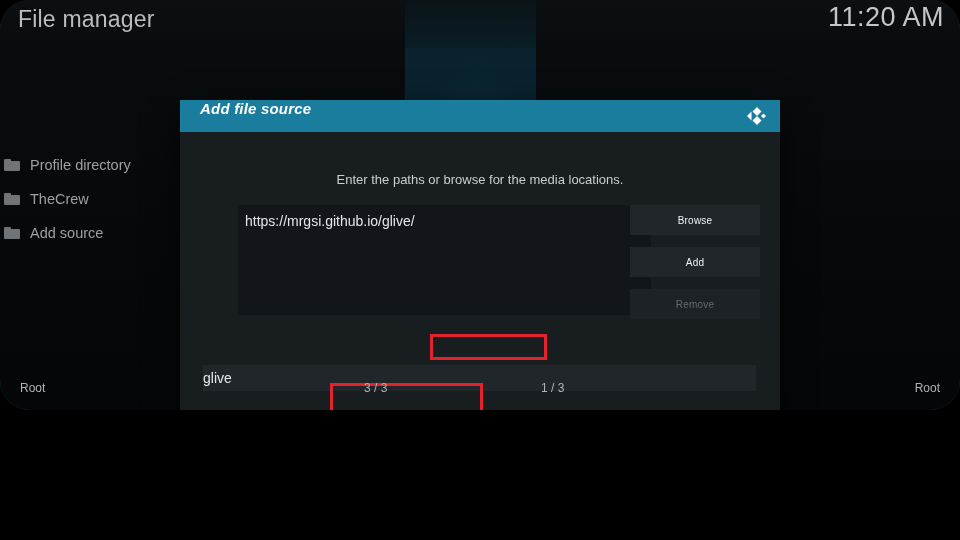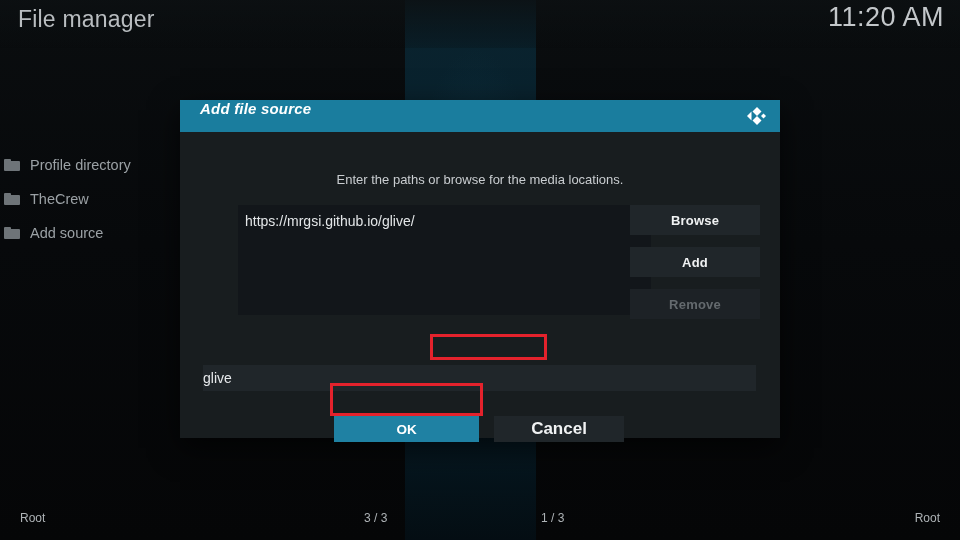--- a/index.html
+++ b/index.html
@@ -4,23 +4,24 @@
 <style>
   * { margin:0; padding:0; box-sizing:border-box; }
   html, body {
     width:960px; height:540px;
     background:#000;
     font-family:"Liberation Sans", sans-serif;
     overflow:hidden;
   }
   #screen {
     position:relative;
-    width:960px; height:540px;
+    width:960px; height:410px;
     background:#0c4a6e;
     overflow:hidden;
+    border-radius:30px;
   }
   
   .bg-base {
     position:absolute; inset:0;
     background:
       linear-gradient(to bottom, #0a0d0f 0%, #07090b 45%, #050607 100%);
   }
   .bg-center-band {
     position:absolute;
     left:405px; top:0; width:131px; height:540px;
@@ -116,21 +117,21 @@
     font-size:14px; color:#e3e6e8;
   }
 
   
   .side-buttons {
     position:absolute; left:450px; top:73px; width:130px;
   }
   .btn {
     width:130px; height:30px;
     display:flex; align-items:center; justify-content:center;
-    font-size:13px; font-weight:700; color:#f0f2f3;
+    font-size:10px; font-weight:400; color:#f0f2f3;
     background:#20262a; margin-bottom:12px;
     letter-spacing:0.2px;
   }
   .btn.disabled { color:#646a6e; background:#1d2226; }
 
   
   .name-field {
     position:absolute; left:23px; top:233px;
     width:553px; height:26px;
     background:#20262a;

